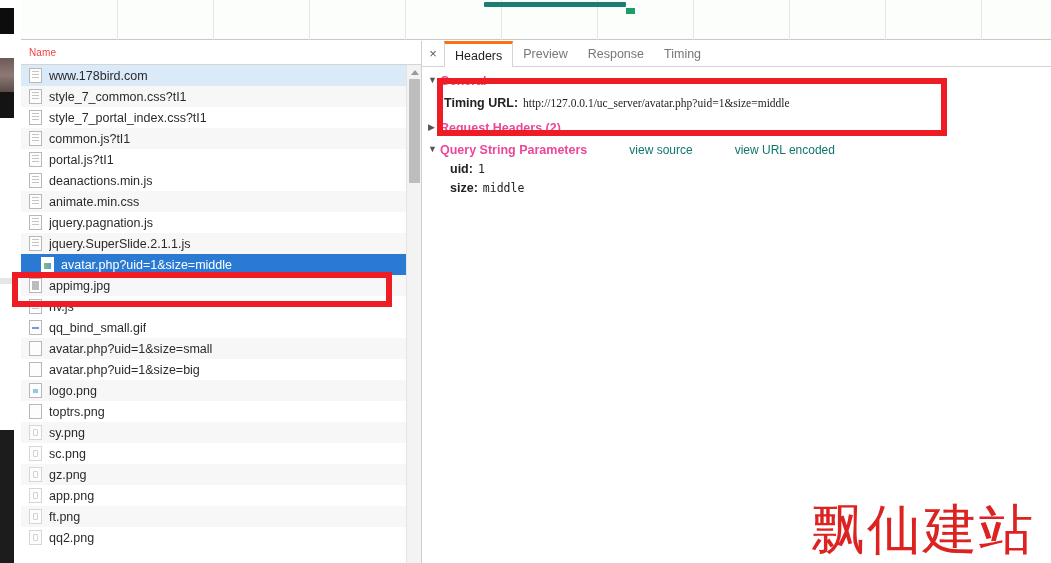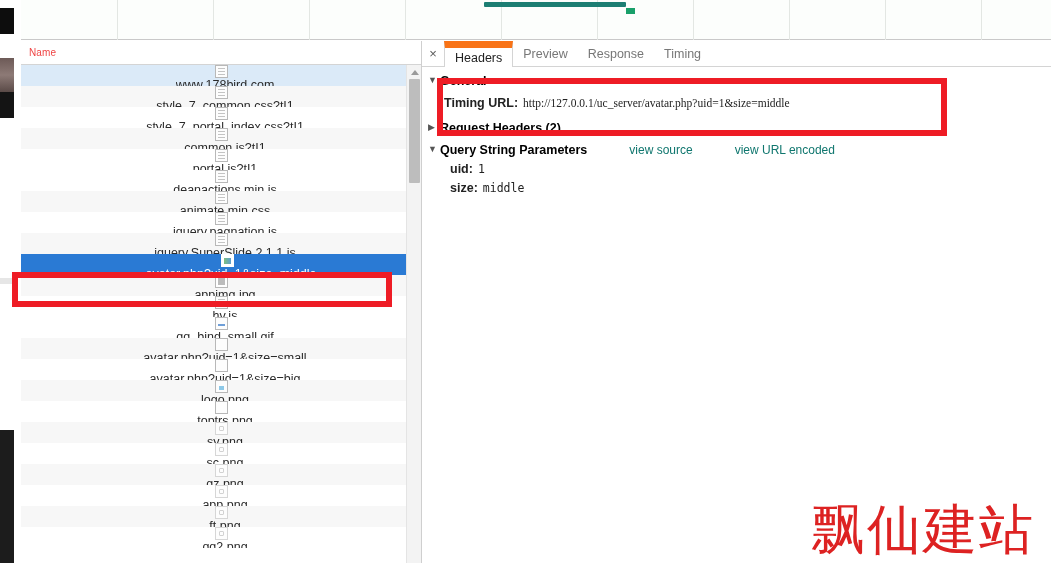--- a/index.html
+++ b/index.html
@@ -29,21 +29,21 @@
   .list-head {
     height: 24px; border-bottom: 1px solid #d4d4d4; background: #fff;
     display: flex; align-items: center;
   }
   .list-head .col-name {
     font-size: 10px; color: #ef4444; padding-left: 8px; letter-spacing: .1px;
   }
   .list-body { position: relative; height: 498px; overflow: hidden; }
   .row {
     height: 21px; display: flex; align-items: center; padding-left: 8px;
-    font-size: 12.5px; color: #2a2a2a; white-space: nowrap; flex-direction: column;
+    font-size: 12.5px; color: #2a2a2a; white-space: nowrap;
   }
   .row.alt { background: #f7f7f7; }
   .row.first { background: #dbeaf8; }
   .row.selected { background: #2a7ad4; color: #fff; padding-left: 20px; }
   .ficon {
     width: 13px; height: 15px; flex: 0 0 13px; margin-right: 7px;
     border: 1px solid #b8b8b8; background: #fdfdfd; position: relative;
   }
   .ficon.doc::after {
     content: ""; position: absolute; left: 2px; top: 2px; right: 2px; bottom: 2px;
@@ -97,29 +97,29 @@
   .tab-close {
     width: 22px; height: 25px; display: flex; align-items: center; justify-content: center;
     font-size: 13px; color: #5a5a5a; line-height: 1;
   }
   .tab {
     height: 25px; padding: 0 10px; display: flex; align-items: center;
     font-size: 12.5px; color: #777;
   }
   .tab.active {
     color: #222; background: #fff;
-    border-left: 1px solid #d4d4d4; border-right: 1px solid #d4d4d4; border-top: 7px solid #f97316;
+    border-left: 1px solid #d4d4d4; border-right: 1px solid #d4d4d4; border-top: 3px solid #f97316;
     margin-bottom: -1px; height: 26px;
   }
   .detail-body { position: relative; padding: 4px 0 0 6px; }
   .sec-row { display: flex; align-items: center; font-size: 12.5px; color: #222; height: 19px; }
   .caret { width: 12px; font-size: 9px; color: #555; line-height: 1; }
   .caret.down::before { content: "\25BC"; }
   .caret.right::before { content: "\25B6"; }
-  .sec-title { font-weight: bold; color: #000000; font-size: 12.5px; }
+  .sec-title { font-weight: bold; color: #ec4899; font-size: 12.5px; }
   .kv { font-size: 12.5px; color: #222; height: 19px; display: flex; align-items: center; }
   .kv .k { font-weight: bold; margin-right: 5px; }
   .kv .v { font-family: Liberation Serif, serif; font-size: 11.5px; color: #222; }
   .viewlink { font-size: 12px; color: #0f766e; margin-left: 42px; }
   .param { font-size: 12.5px; color: #222; height: 19px; display: flex; align-items: center; padding-left: 22px; }
   .param .pk { font-weight: bold; margin-right: 5px; }
   .param .pv { font-family: "DejaVu Sans Mono", monospace; font-size: 11.5px; }
 
   
   .redbox { position: absolute; border: 6px solid #ee1c25; pointer-events: none; }

